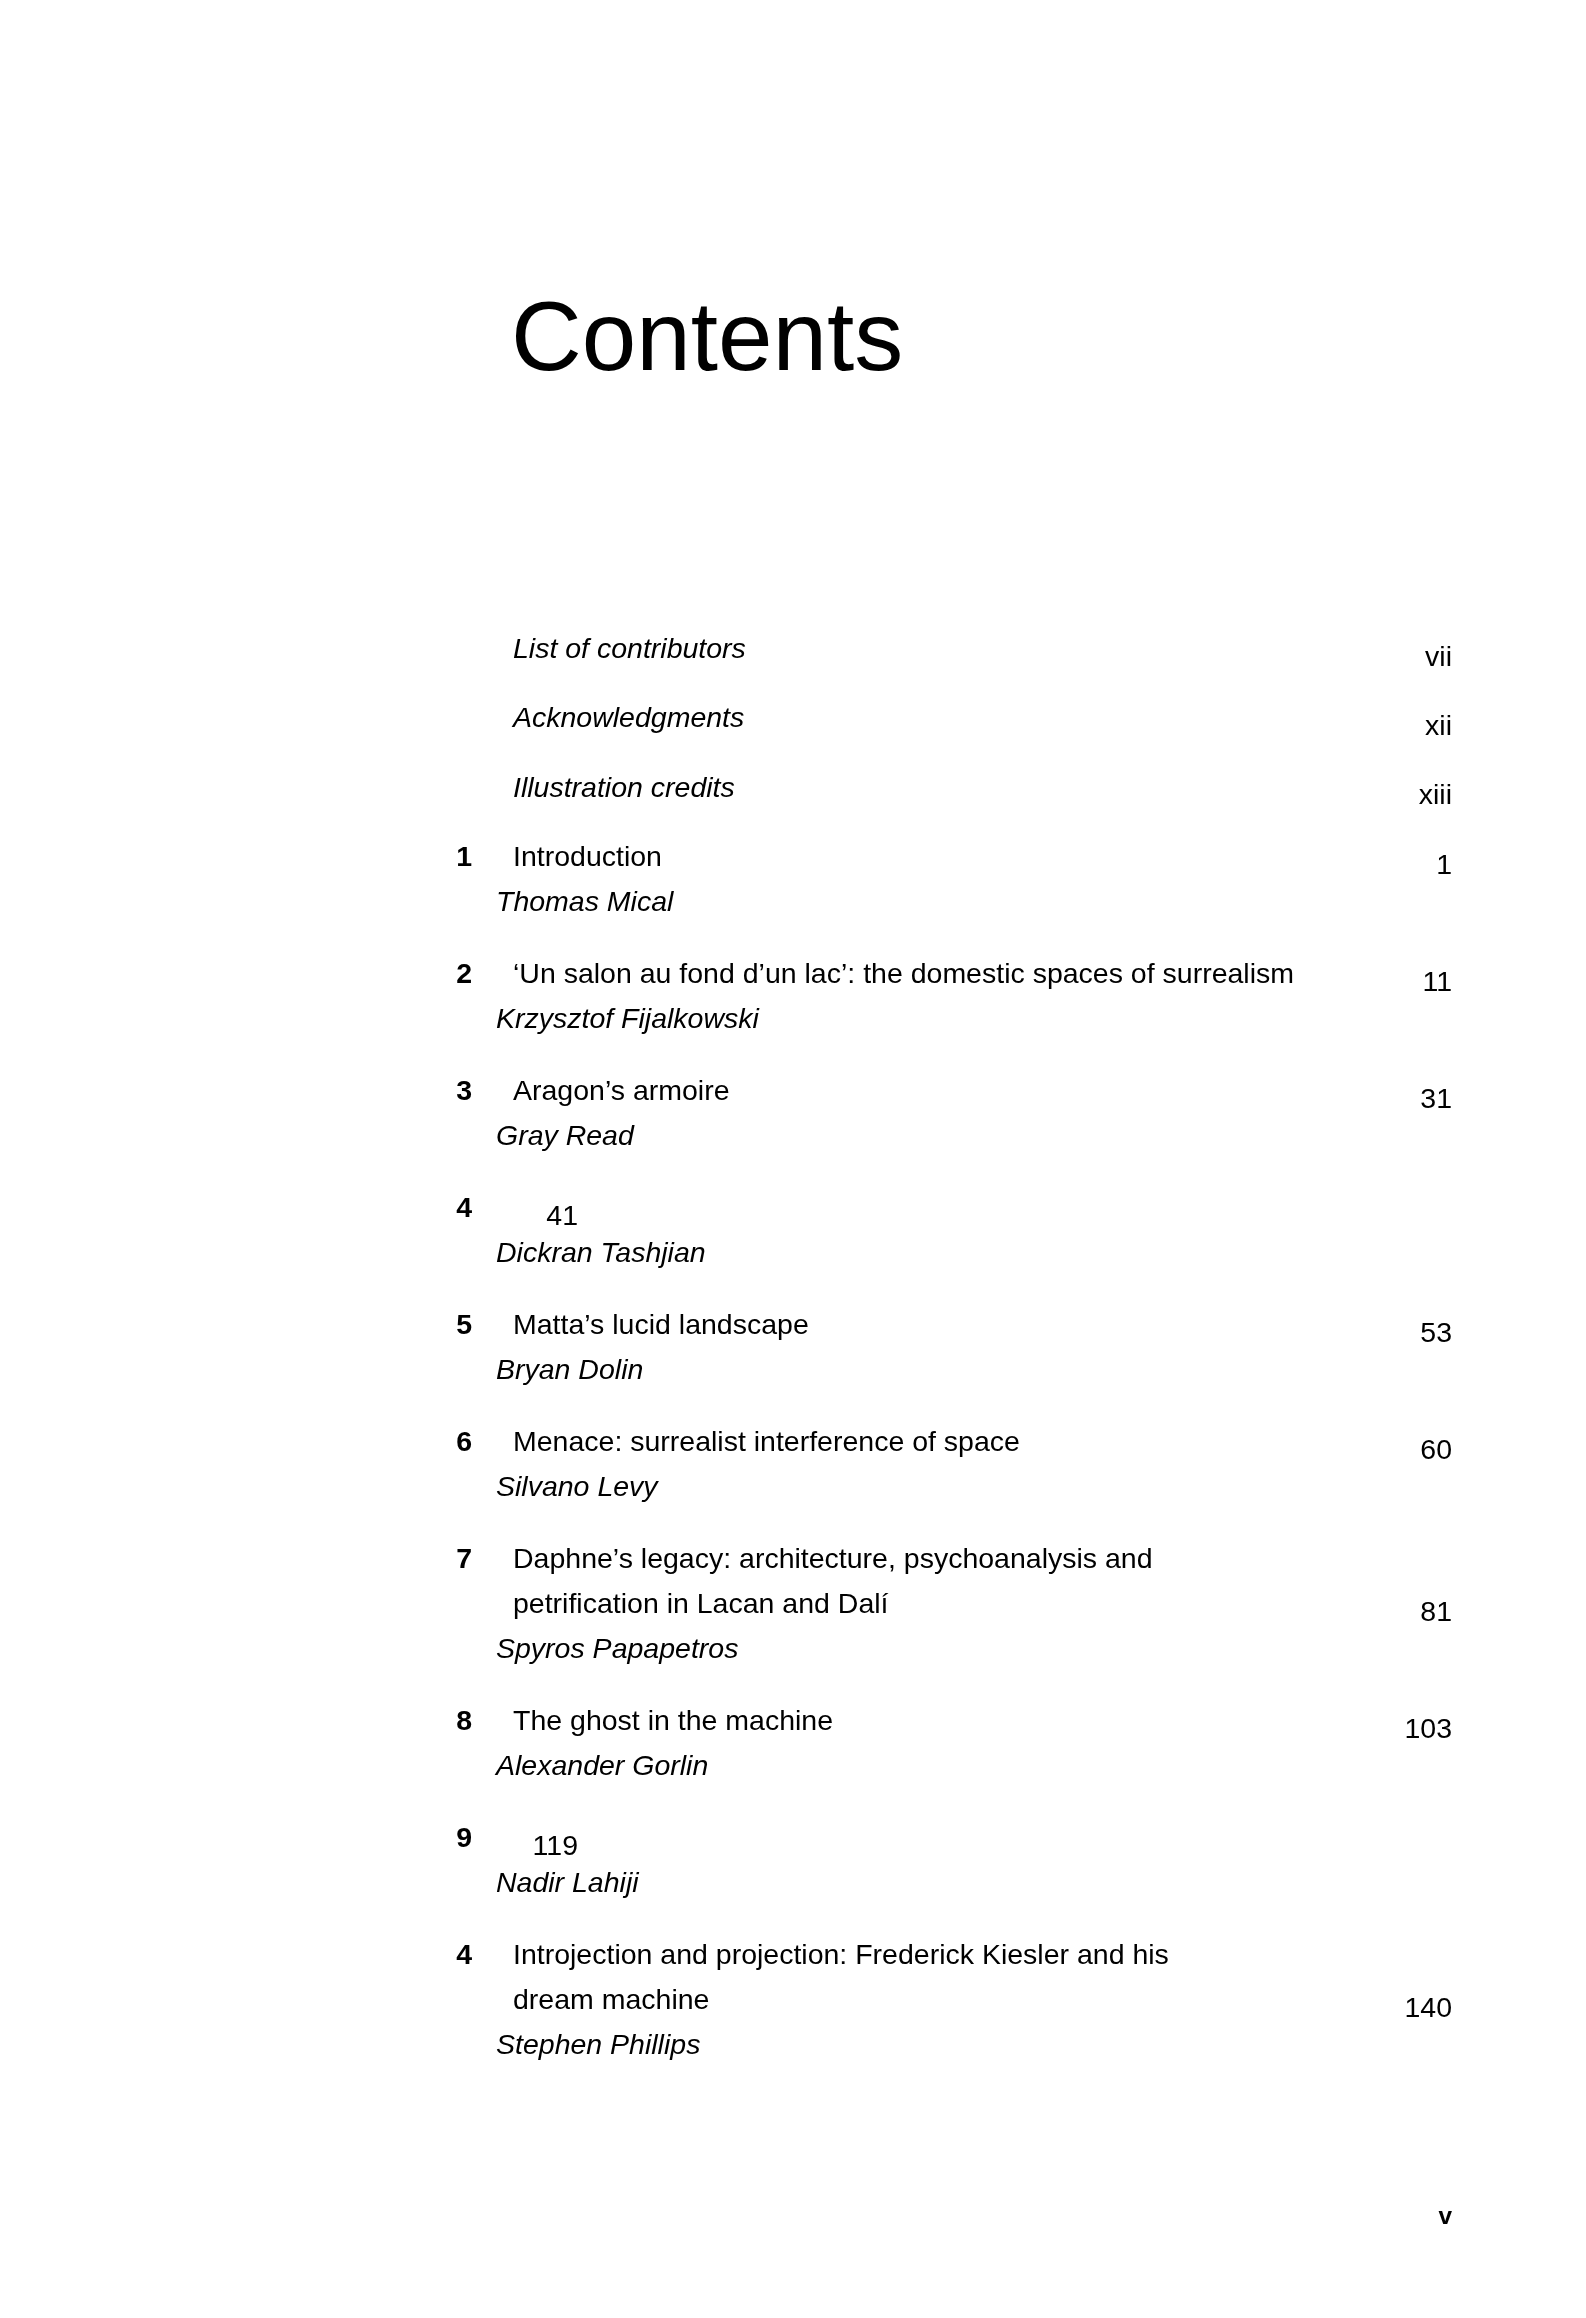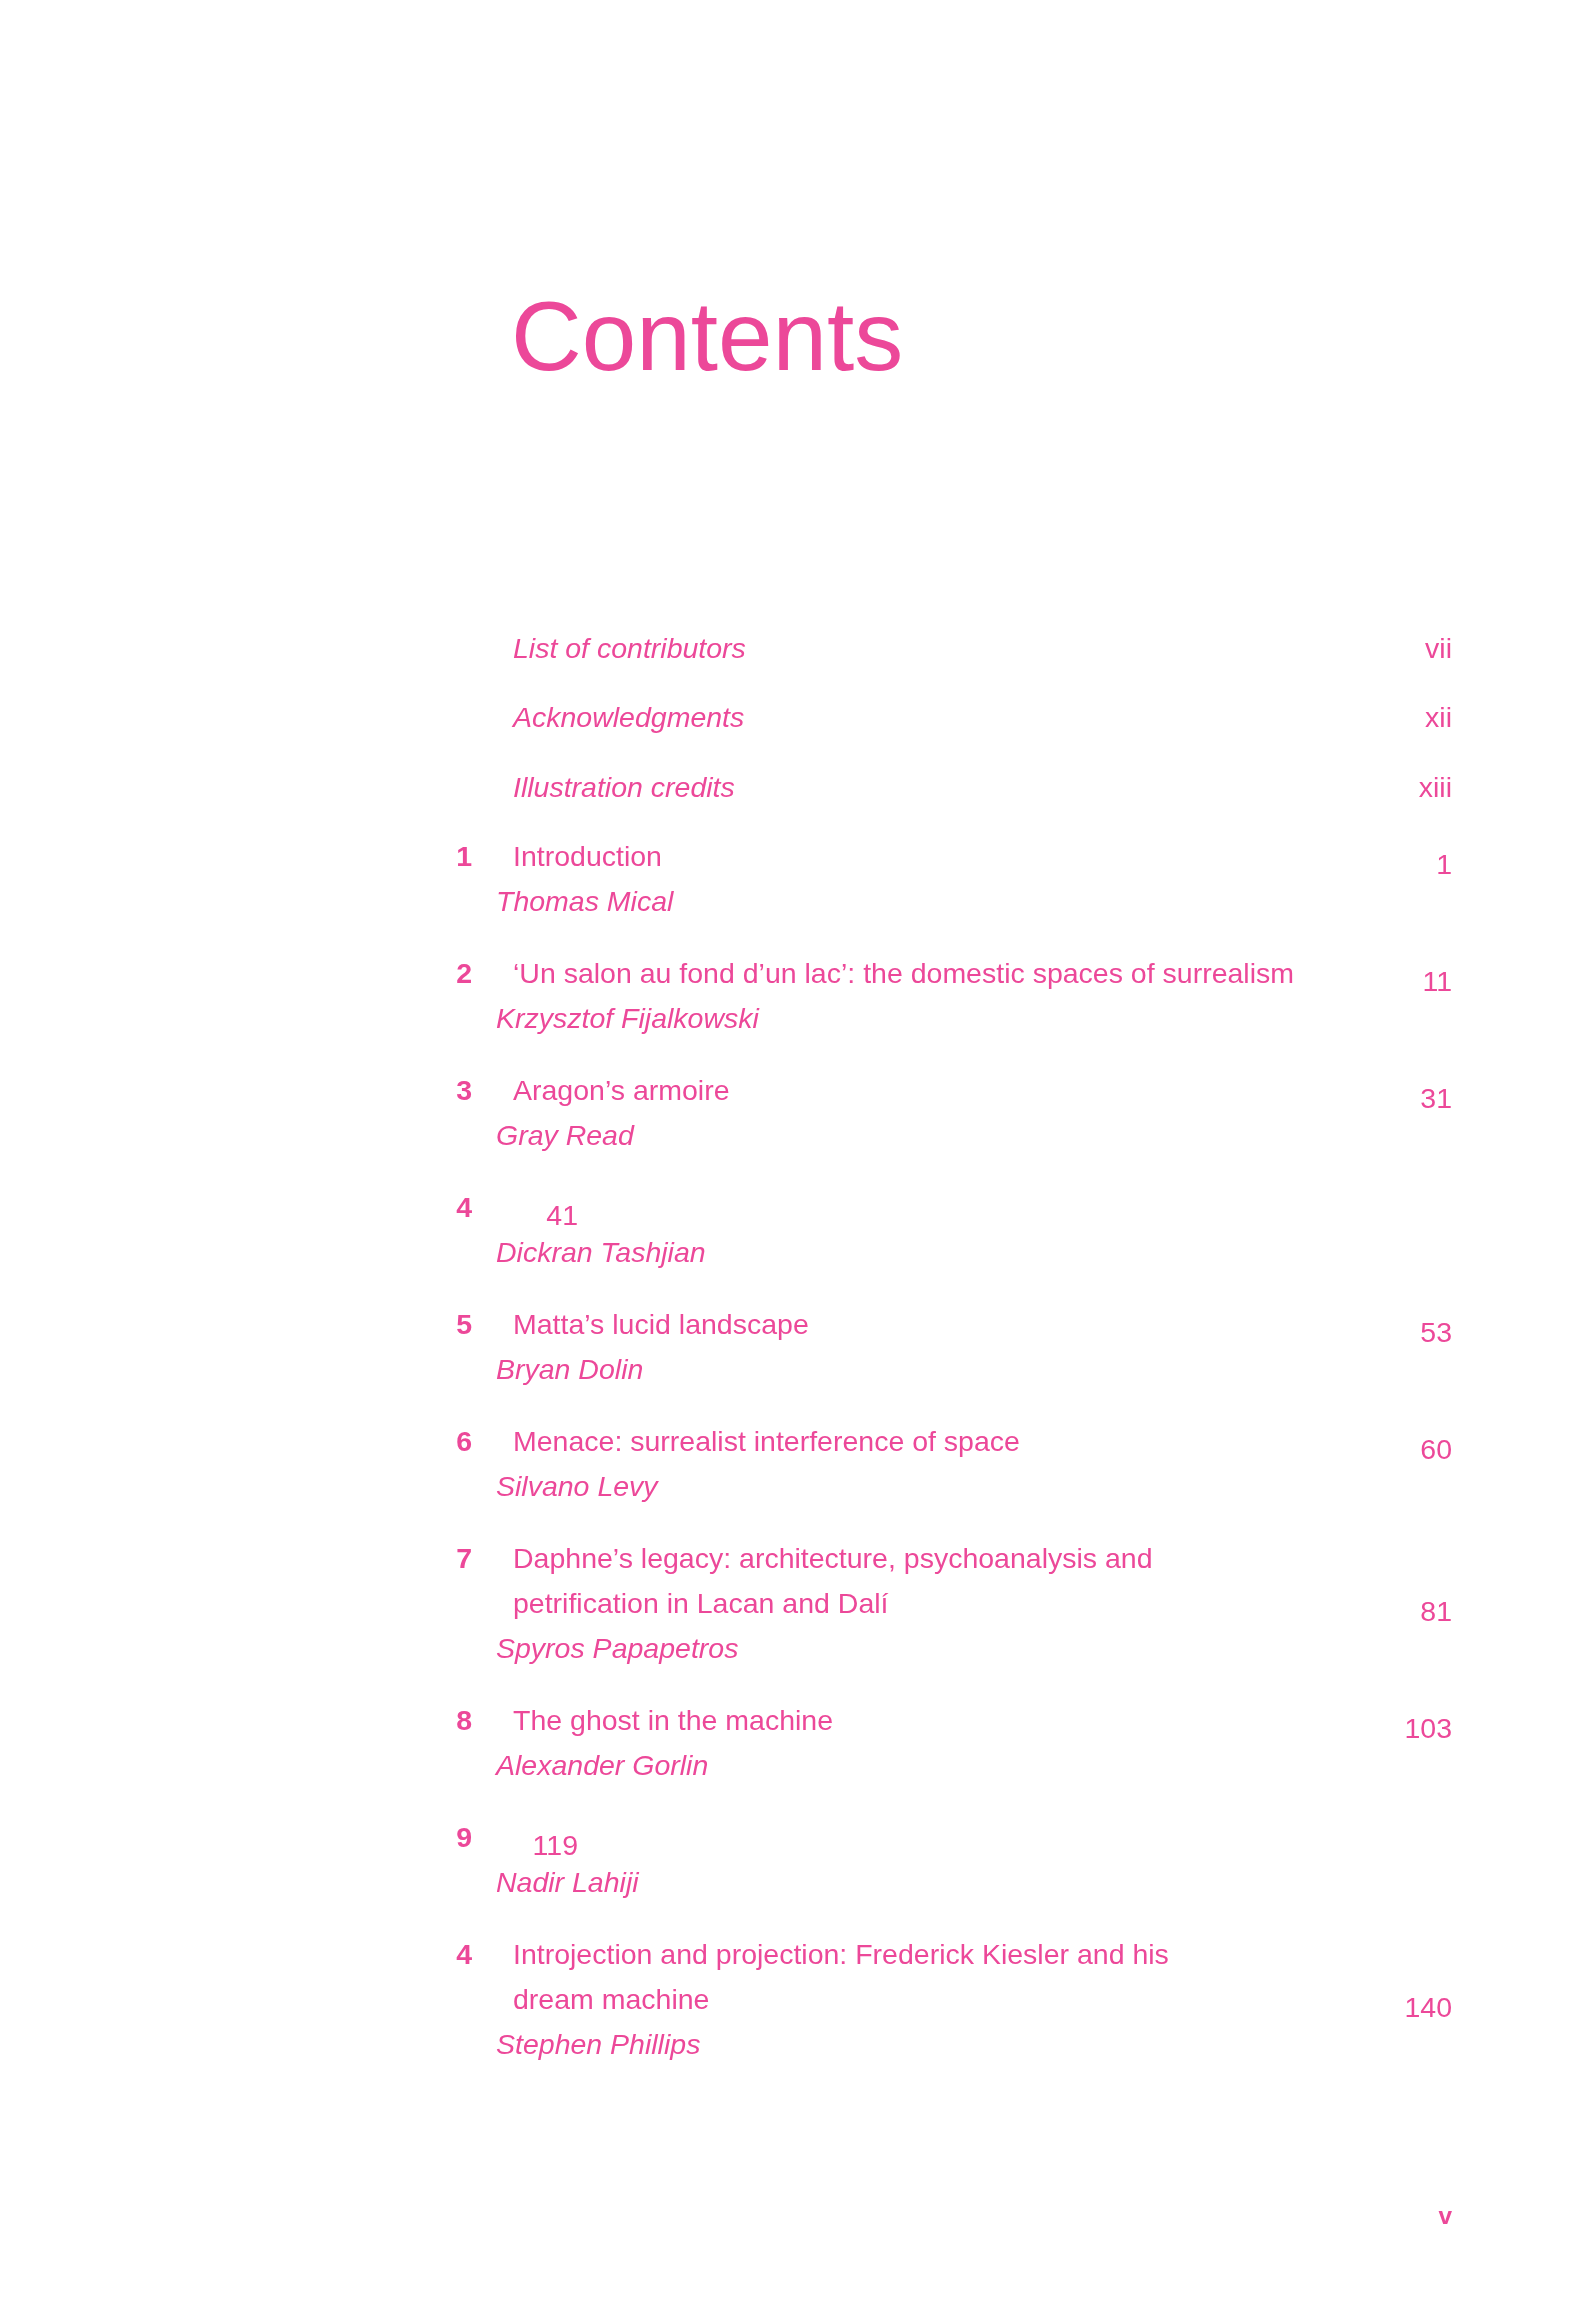--- a/index.html
+++ b/index.html
@@ -1,21 +1,21 @@
 <!DOCTYPE html>
 <html style="font-size:13px"><head>
 <meta charset="utf-8">
 <style>
   html, body { margin: 0; padding: 0; background: #ffffff; }
   .page {
     position: relative;
     width: 1586px;
     height: 2319px;
     background: #ffffff;
-    color: #ec4899;
+    color: #000000;
     font-family: "Liberation Sans", sans-serif;
     overflow: hidden;
   }
   .doc-title {
     position: absolute;
     left: 511px;
     top: 221px;
     font-size: 98px;
     line-height: 98px;
     font-weight: 400;
@@ -29,21 +29,21 @@
     width: 1013px;
   }
   .row {
     display: flex;
     align-items: center;
     height: 45px;
     line-height: 45px;
     font-size: 28.5px;
     white-space: nowrap;
   }
-  .fm { margin-bottom: 24.4px; align-items: flex-end; }
+  .fm { margin-bottom: 24.4px; }
   .fm .mid { font-style: italic; }
   .entries { margin-top: 6.5px; }
   .entry + .entry { margin-top: 27px; }
   .num {
     width: 33px;
     text-align: right;
     font-weight: 700;
     flex: none;
   }
   .mid {

